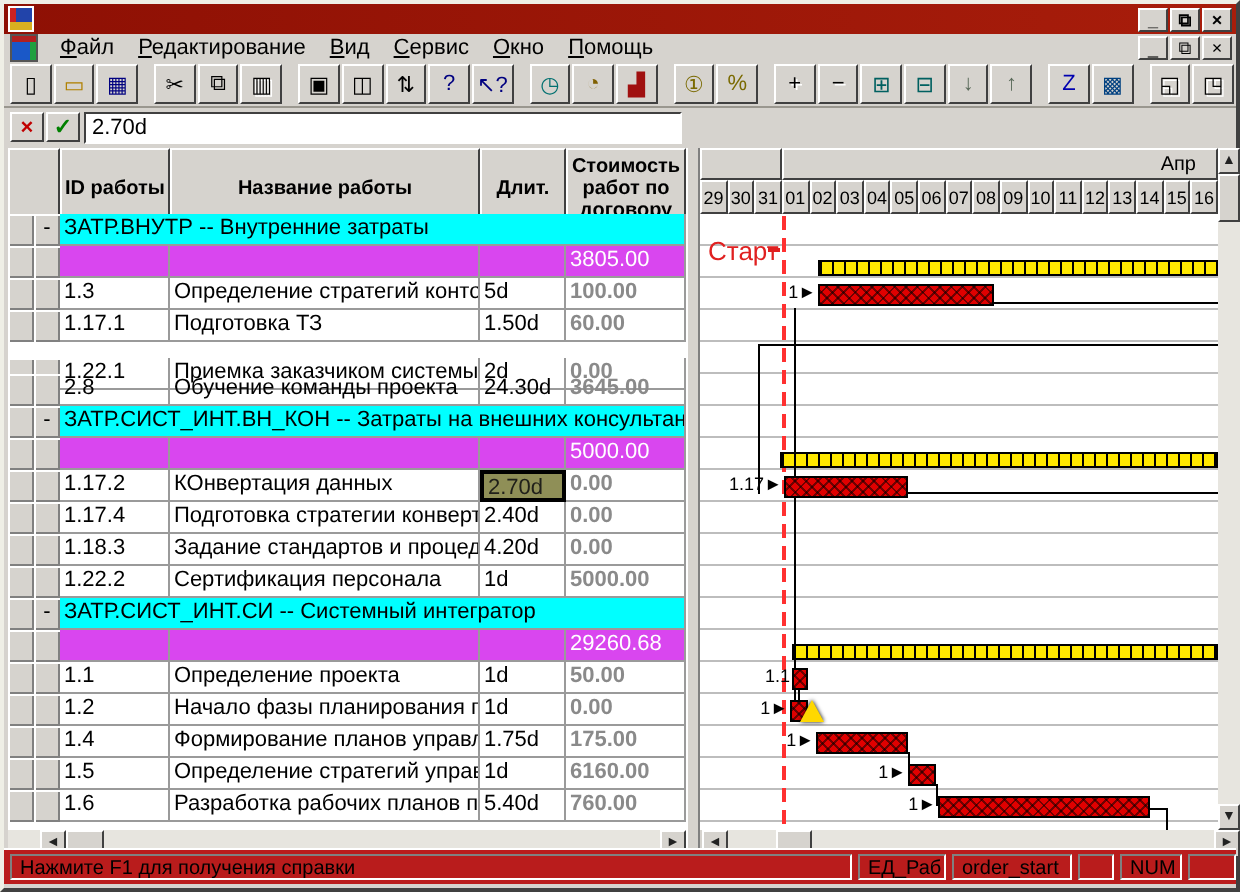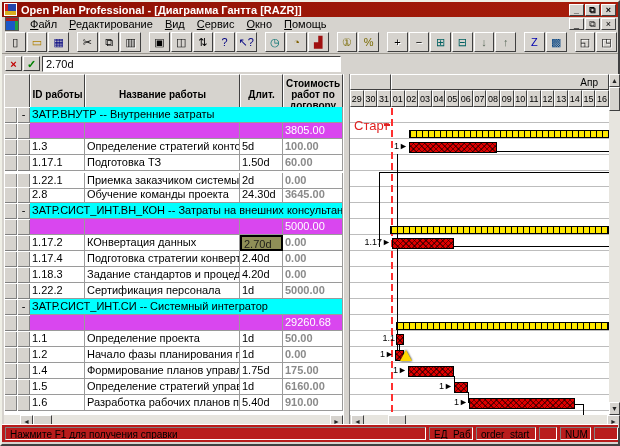--- a/index.html
+++ b/index.html
@@ -104,21 +104,20 @@
        box-sizing:border-box;border:1px solid;border-color:#808080 #fff #fff #808080;
        overflow:hidden;white-space:nowrap;}
 </style>
 </head>
 <body>
 
 <div class="win">
 
   <div class="titlebar">
     <span class="appicon"></span>
-    <span>Open Plan Professional - [Диаграмма Гантта [RAZR]]</span>
     <span class="wbtns">
       <span class="wbtn">_</span>
       <span class="wbtn">⧉</span>
       <span class="wbtn">×</span>
     </span>
   </div>
 
   <div class="menubar">
     <span class="mdiicon"></span>
     <span class="menu-item">Файл</span>
@@ -250,21 +249,21 @@
         <div class="tc ccost">100.00</div>
       </div>
       <div class="trow" style="top: 48px;">
         <div class="tc csel"></div>
         <div class="tc cind"></div>
         <div class="tc cid">1.17.1</div>
         <div class="tc cname">Подготовка ТЗ</div>
         <div class="tc cdur">1.50d</div>
         <div class="tc ccost">60.00</div>
       </div>
-      <div class="trow" style="top: 66px;">
+      <div class="trow" style="top: 72px;">
         <div class="tc csel"></div>
         <div class="tc cind"></div>
         <div class="tc cid">1.22.1</div>
         <div class="tc cname">Приемка заказчиком системы клиент</div>
         <div class="tc cdur">2d</div>
         <div class="tc ccost">0.00</div>
       </div>
       <div class="trow" style="top: 80px;">
         <div class="tc csel"></div>
         <div class="tc cind"></div>
@@ -362,21 +361,21 @@
         <div class="tc cname">Определение стратегий управления р</div>
         <div class="tc cdur">1d</div>
         <div class="tc ccost">6160.00</div>
       </div>
       <div class="trow" style="top: 288px;">
         <div class="tc csel"></div>
         <div class="tc cind"></div>
         <div class="tc cid">1.6</div>
         <div class="tc cname">Разработка рабочих планов проекта</div>
         <div class="tc cdur">5.40d</div>
-        <div class="tc ccost">910.00</div>
+        <div class="tc ccost">760.00</div>
       </div>
     </div>
 
   <div class="splitter"></div>
 
   <div class="grow" style="top:72px;height:16px;">
     <span class="gcell" style="flex:3;"></span>
     <span class="gcell" style="flex:16;justify-content:flex-end;padding-right:10px;font-size:10px;">Апр</span>
   </div>
   <div class="grow" id="day-row" style="top:88px;height:17px;">

